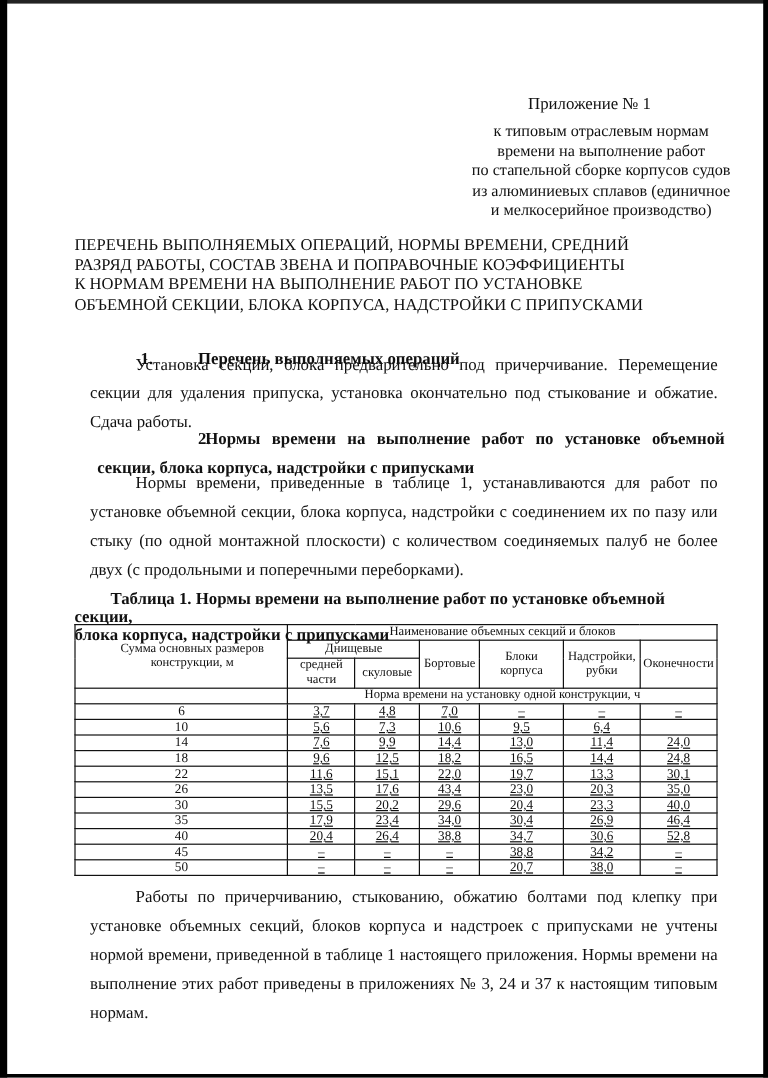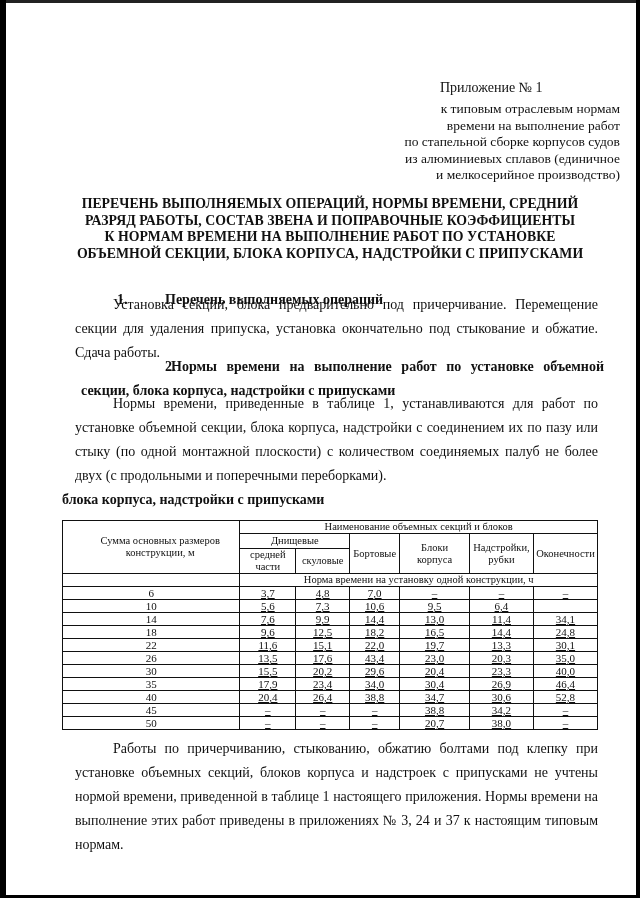--- a/index.html
+++ b/index.html
@@ -6,23 +6,23 @@
   body {
     width: 640px; height: 898px; background: #fff; position: relative; overflow: hidden;
     font-family: "Liberation Serif", "DejaVu Serif", serif; color: #111;
   }
   .edge-left { position: absolute; left: 0; top: 0; width: 6px; height: 898px; background: #000; }
   .edge-right { position: absolute; right: 0; top: 0; width: 4px; height: 898px; background: #000; }
   .edge-top { position: absolute; left: 0; top: 0; width: 640px; height: 3px; background: #222; }
   .edge-bottom { position: absolute; left: 0; bottom: 0; width: 640px; height: 3px; background: #000; }
 
   .appendix-title { position: absolute; left: 440px; top: 80px; font-size: 14px; }
-  .appendix-sub { position: absolute; left: 382px; top: 101px; width: 238px; text-align: right; font-size: 13.5px; line-height: 16.5px; }
-
-  .doc-title { position: absolute; left: 62px; top: 196px; width: 536px; text-align: center; font-weight: bold; font-size: 13.8px; line-height: 16.5px; }
+  .appendix-sub { position: absolute; left: 382px; top: 101px; width: 238px; text-align: center; font-size: 13.5px; line-height: 16.5px; }
+
+  .doc-title { position: absolute; left: 62px; top: 196px; width: 536px; font-weight: normal; font-size: 13.8px; line-height: 16.5px; }
 
   .sec-head { position: absolute; font-weight: bold; font-size: 14px; }
   .num { display: inline-block; width: 48px; }
   .para { position: absolute; left: 75px; width: 523px; font-size: 14px; line-height: 24px; text-align: justify; }
   .para .first { text-indent: 38px; }
 
   .table-caption { position: absolute; left: 62px; top: 492px; width: 536px; font-weight: bold; font-size: 14px; line-height: 15px; }
   .table-caption .l1 { display: block; text-indent: 30px; }
 
   table.norms {
@@ -68,20 +68,21 @@
 </div>
 
 <div class="sec-head" style="left:65px; top:355px; width:523px; line-height:24px; text-align:justify; text-indent:42px;margin-left:16px;">
   <span class="num">2.</span><span>Нормы времени на выполнение работ по установке объемной секции, блока корпуса, надстройки с припусками</span>
 </div>
 <div class="para" style="top:392px;">
   <div class="first">Нормы времени, приведенные в таблице 1, устанавливаются для работ по установке объемной секции, блока корпуса, надстройки с соединением их по пазу или стыку (по одной монтажной плоскости) с количеством соединяемых палуб не более двух (с продольными и поперечными переборками).</div>
 </div>
 
 <div class="table-caption">
+  <span class="l1">Таблица 1. Нормы времени на выполнение работ по установке объемной секции,</span>
   <span>блока корпуса, надстройки с припусками</span>
 </div>
 
 <table class="norms">
   <colgroup>
     <col style="width:178px">
       <col style="width:56px">
       <col style="width:54px">
       <col style="width:50px">
       <col style="width:70px">
@@ -128,21 +129,21 @@
         <td class="num-cell">6,4</td>
         <td class="num-cell"></td>
       </tr>
       <tr>
         <td>14</td>
         <td class="num-cell">7,6</td>
         <td class="num-cell">9,9</td>
         <td class="num-cell">14,4</td>
         <td class="num-cell">13,0</td>
         <td class="num-cell">11,4</td>
-        <td class="num-cell">34,1</td>
+        <td class="num-cell">24,0</td>
       </tr>
       <tr>
         <td>18</td>
         <td class="num-cell">9,6</td>
         <td class="num-cell">12,5</td>
         <td class="num-cell">18,2</td>
         <td class="num-cell">16,5</td>
         <td class="num-cell">14,4</td>
         <td class="num-cell">24,8</td>
       </tr>

